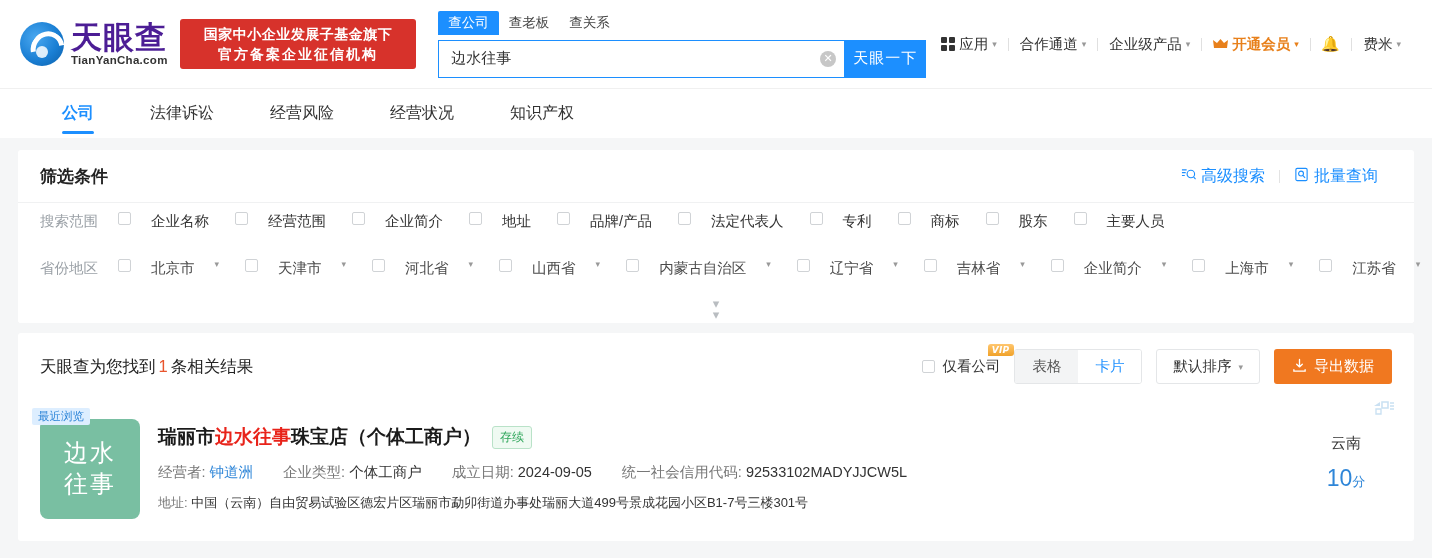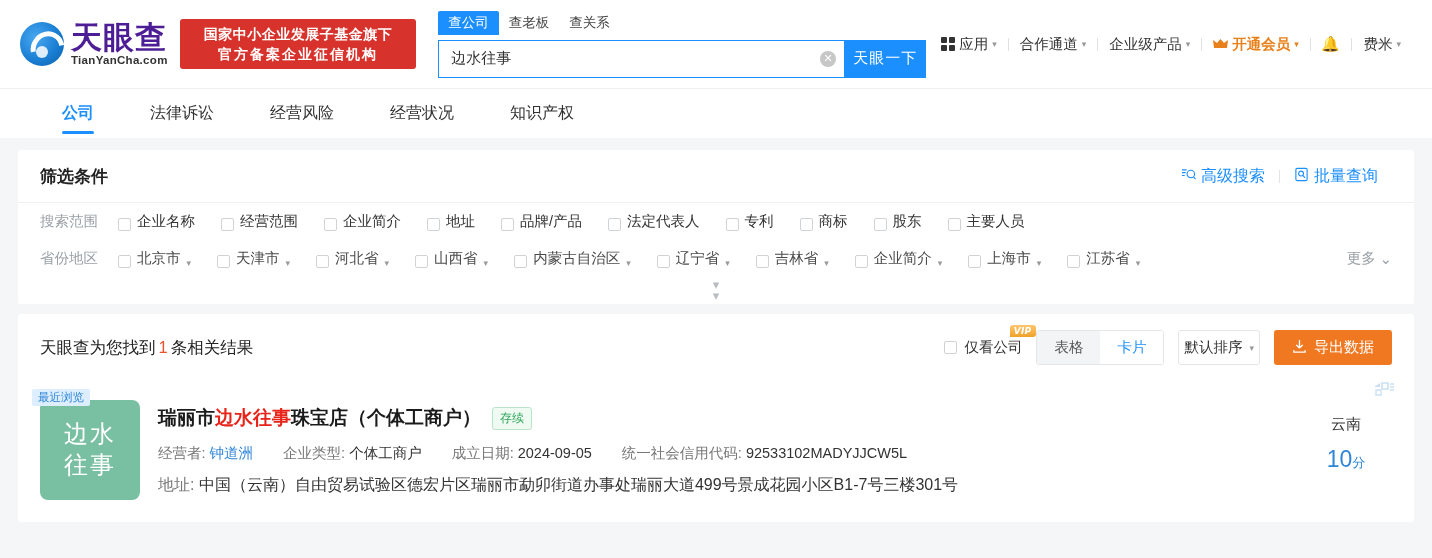--- a/index.html
+++ b/index.html
@@ -126,21 +126,21 @@
     display: flex; align-items: center; padding: 15px 22px 14px;
     border-bottom: 1px solid #f0f1f2;
   }
   .filter-title { font-size: 17px; color: #222; font-weight: bold; }
   .filter-links { margin-left: auto; display: flex; align-items: center; font-size: 16px; }
   .flink { color: #1c8fff; cursor: pointer; display: flex; align-items: center; gap: 5px; padding: 0 14px; }
   .flink-sep { width: 1px; height: 13px; background: #e3e3e3; }
   .filter-row { display: flex; align-items: center; padding: 9px 22px; }
   .filter-label { width: 78px; font-size: 14.5px; color: #9aa0a6; flex: none; }
   .chk-item {
-    display: flex; align-items: flex-end; gap: 6px; margin-right: 26px;
+    display: flex; align-items: flex-start; gap: 20px; margin-right: 26px;
     font-size: 14.5px; color: #333; cursor: pointer; white-space: nowrap;
   }
   .chk-box {
     width: 13px; height: 13px; border: 1px solid #d0d3d6;
     border-radius: 2px; background: #fff; flex: none;
   }
   .prov .chk-item { color: #4a4a4a; }
   .more-link {
     margin-left: auto; font-size: 14.5px; color: #9aa0a6;
     cursor: pointer; display: flex; align-items: center; gap: 4px;
@@ -165,21 +165,21 @@
     padding: 1px 5px 1px 4px; border-radius: 3px 3px 3px 0;
     letter-spacing: .3px; font-family: "DejaVu Sans", sans-serif;
   }
   .seg { display: flex; border: 1px solid #e4e6e8; border-radius: 3px; overflow: hidden; }
   .seg-btn {
     padding: 7px 17px; font-size: 14.5px; color: #555;
     background: #f3f4f5; cursor: pointer;
   }
   .seg-btn.active { background: #fff; color: #1c8fff; }
   .sort-sel {
-    border: 1px solid #e4e6e8; border-radius: 3px; padding: 7px 5px;
+    border: 1px solid #e4e6e8; border-radius: 3px; padding: 7px 16px;
     font-size: 14.5px; color: #333; background: #fff; cursor: pointer;
     display: flex; align-items: center; gap: 7px;
   }
   .export-btn {
     background: #f07820; color: #fff; border: none; border-radius: 3px;
     padding: 8px 18px; font-size: 15px; cursor: pointer;
     display: flex; align-items: center; gap: 7px;
     font-family: "Liberation Sans", sans-serif;
   }
 
@@ -205,21 +205,21 @@
   }
   .card-title .hl { color: #e8231a; }
   .status-badge {
     border: 1px solid #b9e2c8; background: #effaf2; color: #2fa65b;
     font-size: 12px; padding: 2px 7px; border-radius: 3px;
   }
   .meta-row { margin-top: 13px; font-size: 14.5px; color: #777; display: flex; flex-wrap: wrap; }
   .meta-item { margin-right: 30px; white-space: nowrap; }
   .meta-item .val { color: #333; }
   .meta-item .lnk { color: #2f86d8; cursor: pointer; }
-  .addr-row { margin-top: 12px; font-size: 16px; color: #777; }
+  .addr-row { margin-top: 12px; font-size: 13px; color: #777; }
   .addr-row .val { color: #333; }
   .card-right {
     flex: none; width: 92px; text-align: center; padding-top: 26px;
     position: relative;
   }
   .region { font-size: 15px; color: #333; }
   .score { margin-top: 12px; font-size: 23px; color: #2f86d8; }
   .score .unit { font-size: 13px; }
   .corner-icon { position: absolute; top: -8px; right: -6px; opacity: .55; }
 </style>

